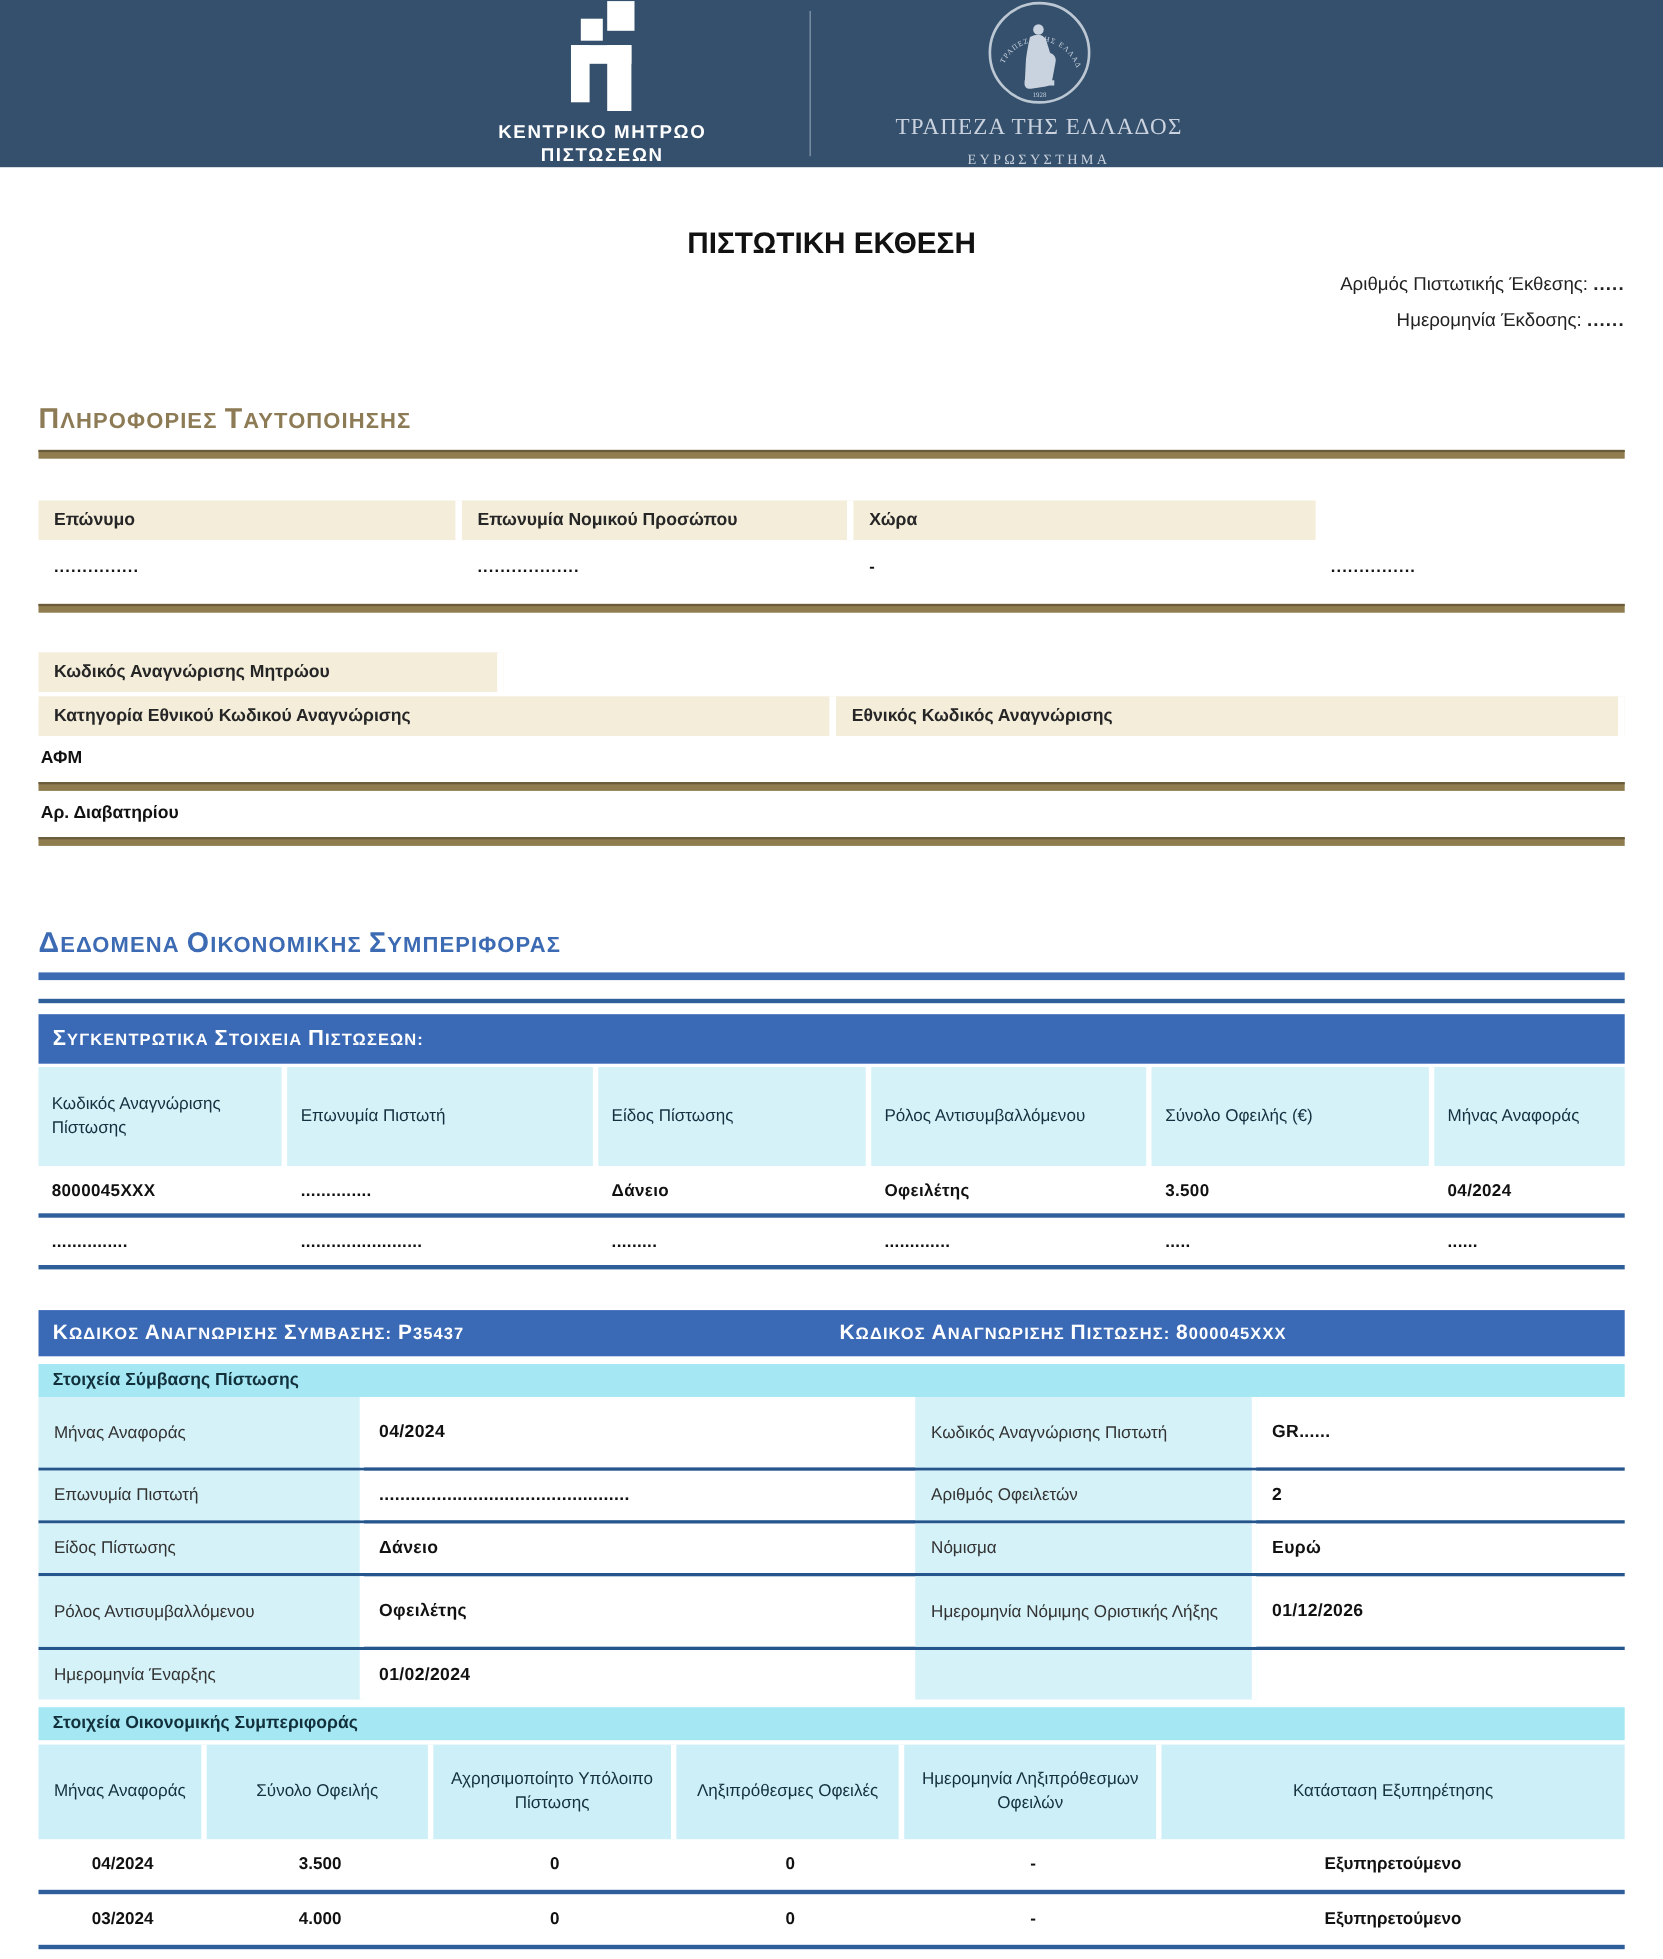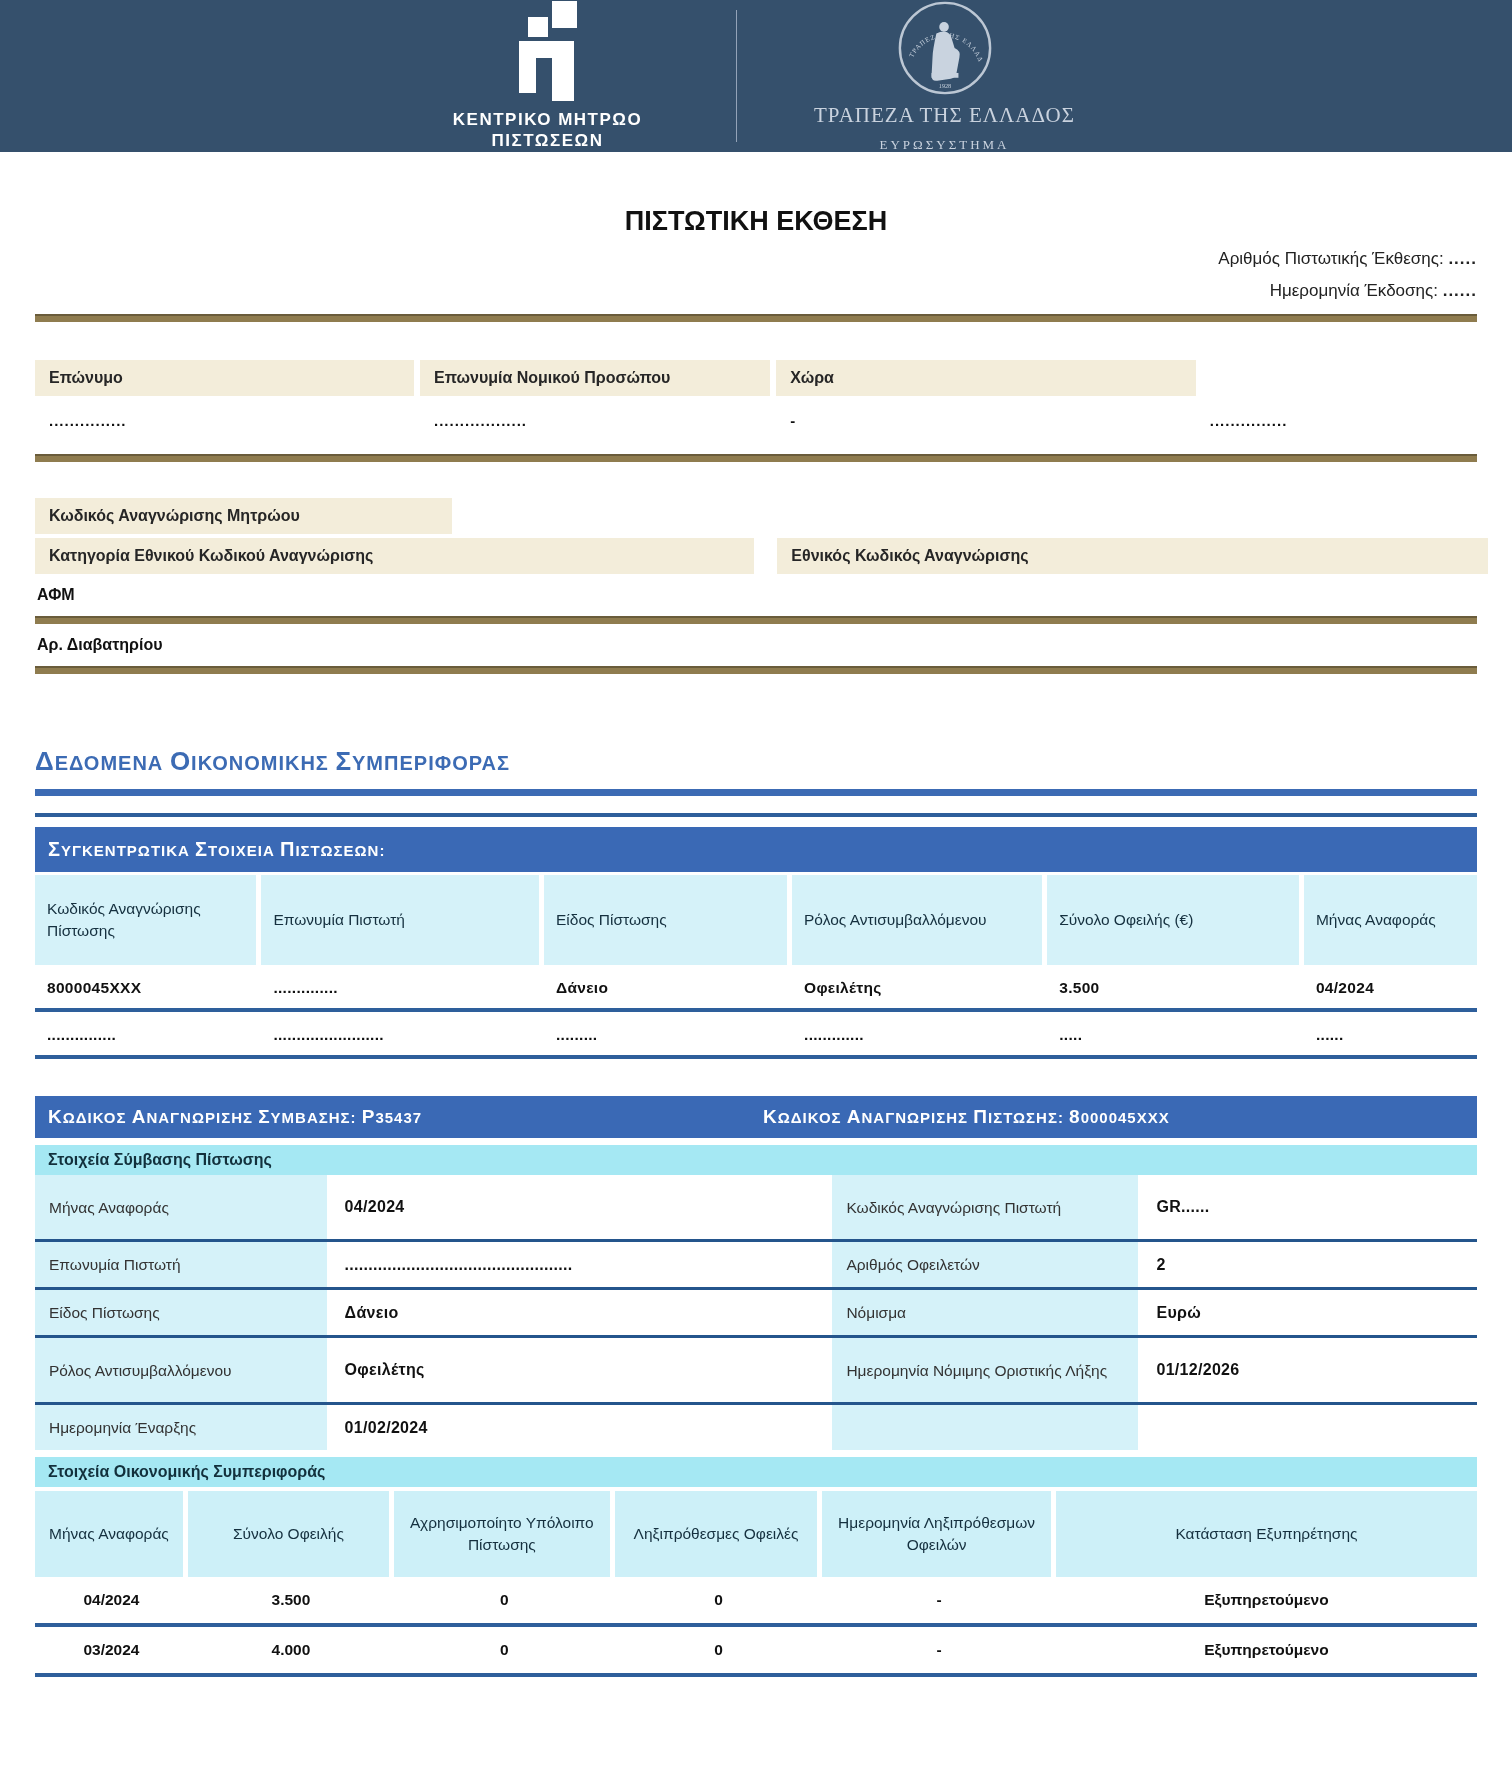--- a/index.html
+++ b/index.html
@@ -31,21 +31,21 @@
   .rule-brown{height:6px;background:#8F7C4F;border-top:2px solid #6A5C3B;margin-top:13px;}
   .rule-blue{height:7px;background:#3C6BB4;margin-top:12px;}
   .rule-thinblue{height:4px;background:#2E5F9B;}
   
   .person-grid{display:grid;grid-template-columns:26.7% 24.7% 29.1% 19.5%;margin-top:38px;}
   .beige-cell{background:#F3EDDA;border-right:6px solid #ffffff;padding:8px 14px;font-size:16px;font-weight:bold;color:#262626;display:flex;align-items:center;min-height:20px;}
   .person-grid .beige-cell:last-child{border-right:none;}
   .person-vals{display:grid;grid-template-columns:26.7% 24.7% 29.1% 19.5%;}
   .person-val{padding:16px 14px 12px 14px;font-size:15px;font-weight:bold;letter-spacing:1px;color:#111;}
   .registry-cell{width:27%;margin-top:36px;}
-  .natcode-grid{display:grid;grid-template-columns:50.3% 49.7%;margin-top:4px;gap:17px;}
+  .natcode-grid{display:grid;grid-template-columns:50.3% 49.7%;margin-top:4px;}
   .plain-row{font-size:16px;font-weight:bold;padding:12px 2px 10px 2px;color:#111;}
   
   .sum-topline{margin-top:17px;}
   .blue-bar{background:#3A69B5;color:#ffffff;font-weight:bold;letter-spacing:1px;padding:11px 13px;font-size:15px;margin-top:10px;}
   .blue-bar .cap{font-size:20px;}
   .sum-grid{display:grid;grid-template-columns:15.7% 19.6% 17.2% 17.7% 17.8% 12%;}
   .cyan-hcell{background:#D5F2F9;border-right:5px solid #ffffff;padding:8px 12px;font-size:15.5px;color:#15303F;display:flex;align-items:center;min-height:74px;line-height:22px;}
   .sum-grid .cyan-hcell:last-child,.bh-grid .cyan-hcell:last-child{border-right:none;}
   .sum-grid{margin-top:3px;}
   .sum-cell{padding:11px 12px;font-size:15.5px;font-weight:bold;color:#111;letter-spacing:0.3px;}
@@ -114,20 +114,21 @@
 
     <div class="meta-line">
       <span>Αριθμός Πιστωτικής Έκθεσης:</span>
       <span class="val">.....</span>
     </div>
     <div class="meta-line">
       <span>Ημερομηνία Έκδοσης:</span>
       <span class="val">......</span>
     </div>
 
+    <h2 class="sec-head brown smallcaps"><span class="cap">Π</span>ΛΗΡΟΦΟΡΙΕΣ <span class="cap">Τ</span>ΑΥΤΟΠΟΙΗΣΗΣ</h2>
     <div class="rule-brown"></div>
 
     <div class="person-grid">
       <div class="beige-cell">Επώνυμο</div>
       <div class="beige-cell">Επωνυμία Νομικού Προσώπου</div>
       <div class="beige-cell">Χώρα</div>
     </div>
     <div class="person-vals">
       <div class="person-val">...............</div>
       <div class="person-val">..................</div>

